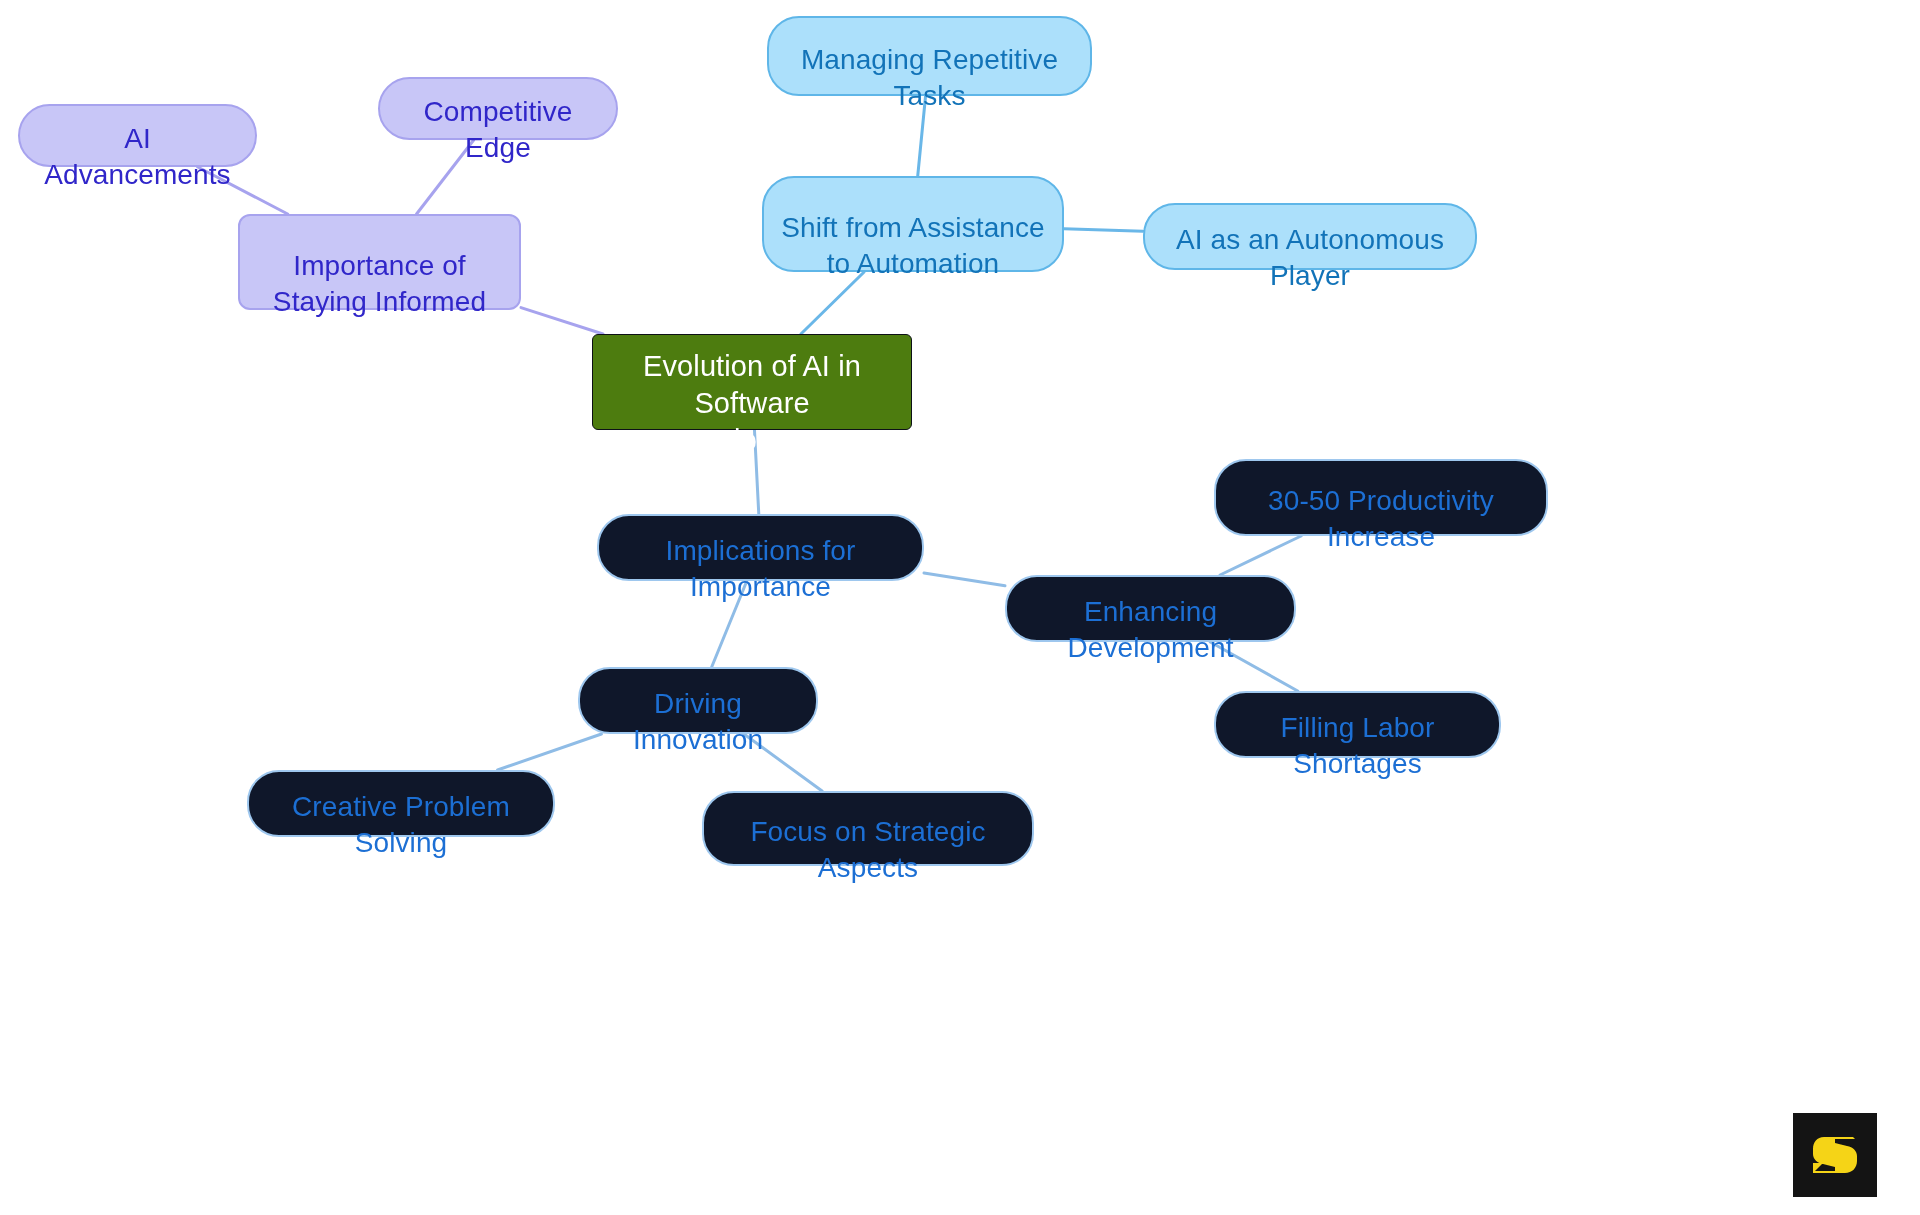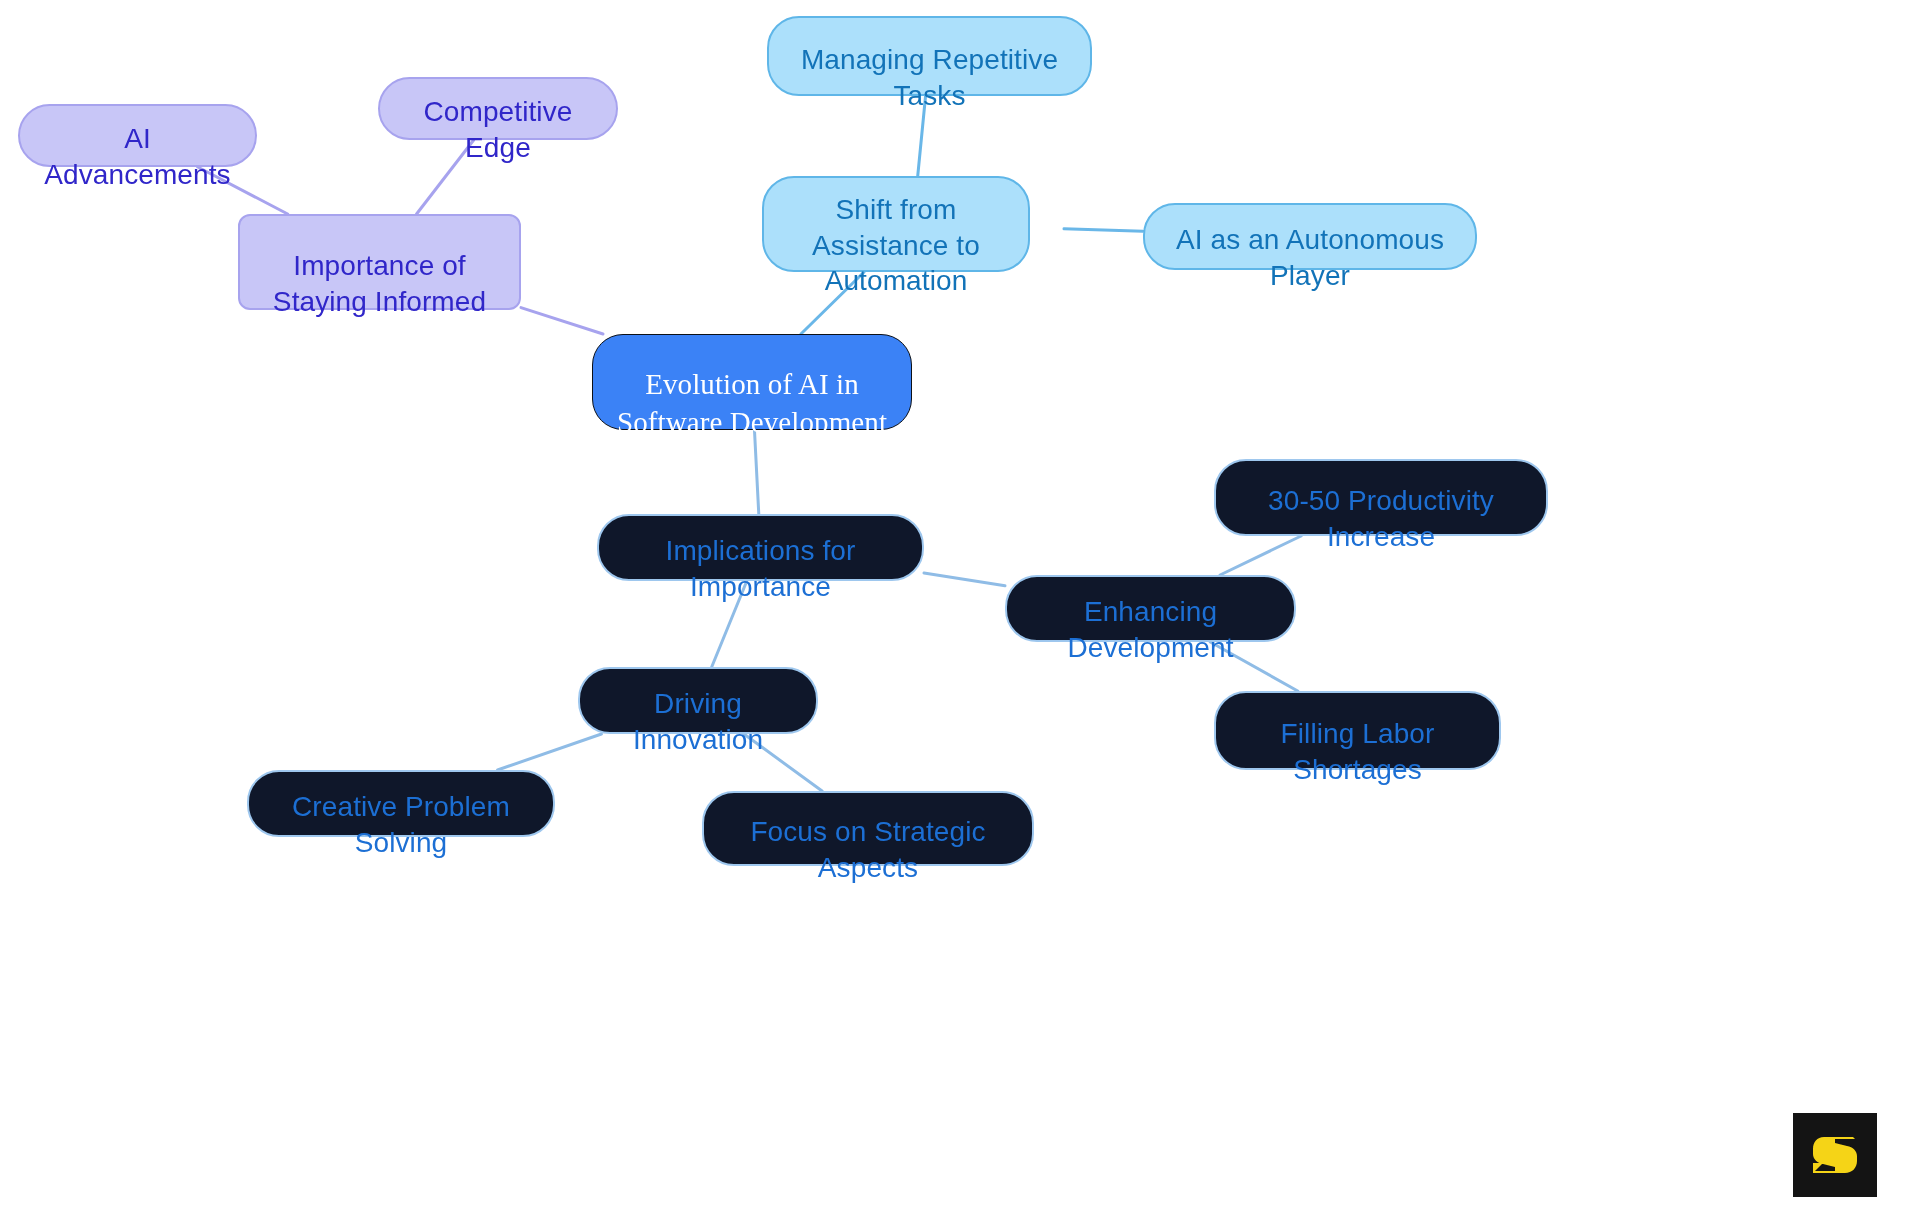--- a/index.html
+++ b/index.html
@@ -31,26 +31,25 @@
     display: flex;
     align-items: center;
     justify-content: center;
     text-align: center;
     line-height: 1.28;
     letter-spacing: 0.1px;
     padding: 6px 14px;
     z-index: 2;
   }
   .node-root {
-    background: #3b82f6;
+    background: #4d7c0f;
     border: 1px solid #0d1117;
-    border-radius: 31px;
+    border-radius: 6px;
     color: #ffffff;
     font-size: 29px;
-    font-family: Liberation Serif, serif;
   }
   .node-purple {
     background: #c8c6f7;
     border: 2px solid #a7a3ee;
     border-radius: 32px;
     color: #3026c9;
     font-size: 28px;
   }
   .node-blue-mid {
     background: #ace0fb;
@@ -111,39 +110,39 @@
       </div>
       <div class="node node-purple" style="left: 238px; top: 214px; width: 283px; height: 96px; border-radius: 12px;">
         <span class="node-label">Importance of Staying Informed</span>
       </div>
       <div class="node node-purple" style="left: 18px; top: 104px; width: 239px; height: 63px;">
         <span class="node-label">AI Advancements</span>
       </div>
       <div class="node node-purple" style="left: 378px; top: 77px; width: 240px; height: 63px;">
         <span class="node-label">Competitive Edge</span>
       </div>
-      <div class="node node-blue-mid" style="left: 762px; top: 176px; width: 268px; height: 96px;">
+      <div class="node node-blue-mid" style="left: 762px; top: 176px; width: 302px; height: 96px;">
         <span class="node-label">Shift from Assistance to Automation</span>
       </div>
       <div class="node node-blue-mid" style="left: 767px; top: 16px; width: 325px; height: 80px;">
         <span class="node-label">Managing Repetitive Tasks</span>
       </div>
       <div class="node node-blue-mid" style="left: 1143px; top: 203px; width: 334px; height: 67px;">
         <span class="node-label">AI as an Autonomous Player</span>
       </div>
       <div class="node node-blue-light" style="left: 597px; top: 514px; width: 327px; height: 67px;">
         <span class="node-label">Implications for Importance</span>
       </div>
       <div class="node node-blue-light" style="left: 1005px; top: 575px; width: 291px; height: 67px;">
         <span class="node-label">Enhancing Development</span>
       </div>
       <div class="node node-blue-light" style="left: 1214px; top: 459px; width: 334px; height: 77px;">
         <span class="node-label">30-50 Productivity Increase</span>
       </div>
-      <div class="node node-blue-light" style="left: 1214px; top: 691px; width: 287px; height: 79px;">
+      <div class="node node-blue-light" style="left: 1214px; top: 691px; width: 287px; height: 67px;">
         <span class="node-label">Filling Labor Shortages</span>
       </div>
       <div class="node node-blue-light" style="left: 578px; top: 667px; width: 240px; height: 67px;">
         <span class="node-label">Driving Innovation</span>
       </div>
       <div class="node node-blue-light" style="left: 247px; top: 770px; width: 308px; height: 67px;">
         <span class="node-label">Creative Problem Solving</span>
       </div>
       <div class="node node-blue-light" style="left: 702px; top: 791px; width: 332px; height: 75px;">
         <span class="node-label">Focus on Strategic Aspects</span>

